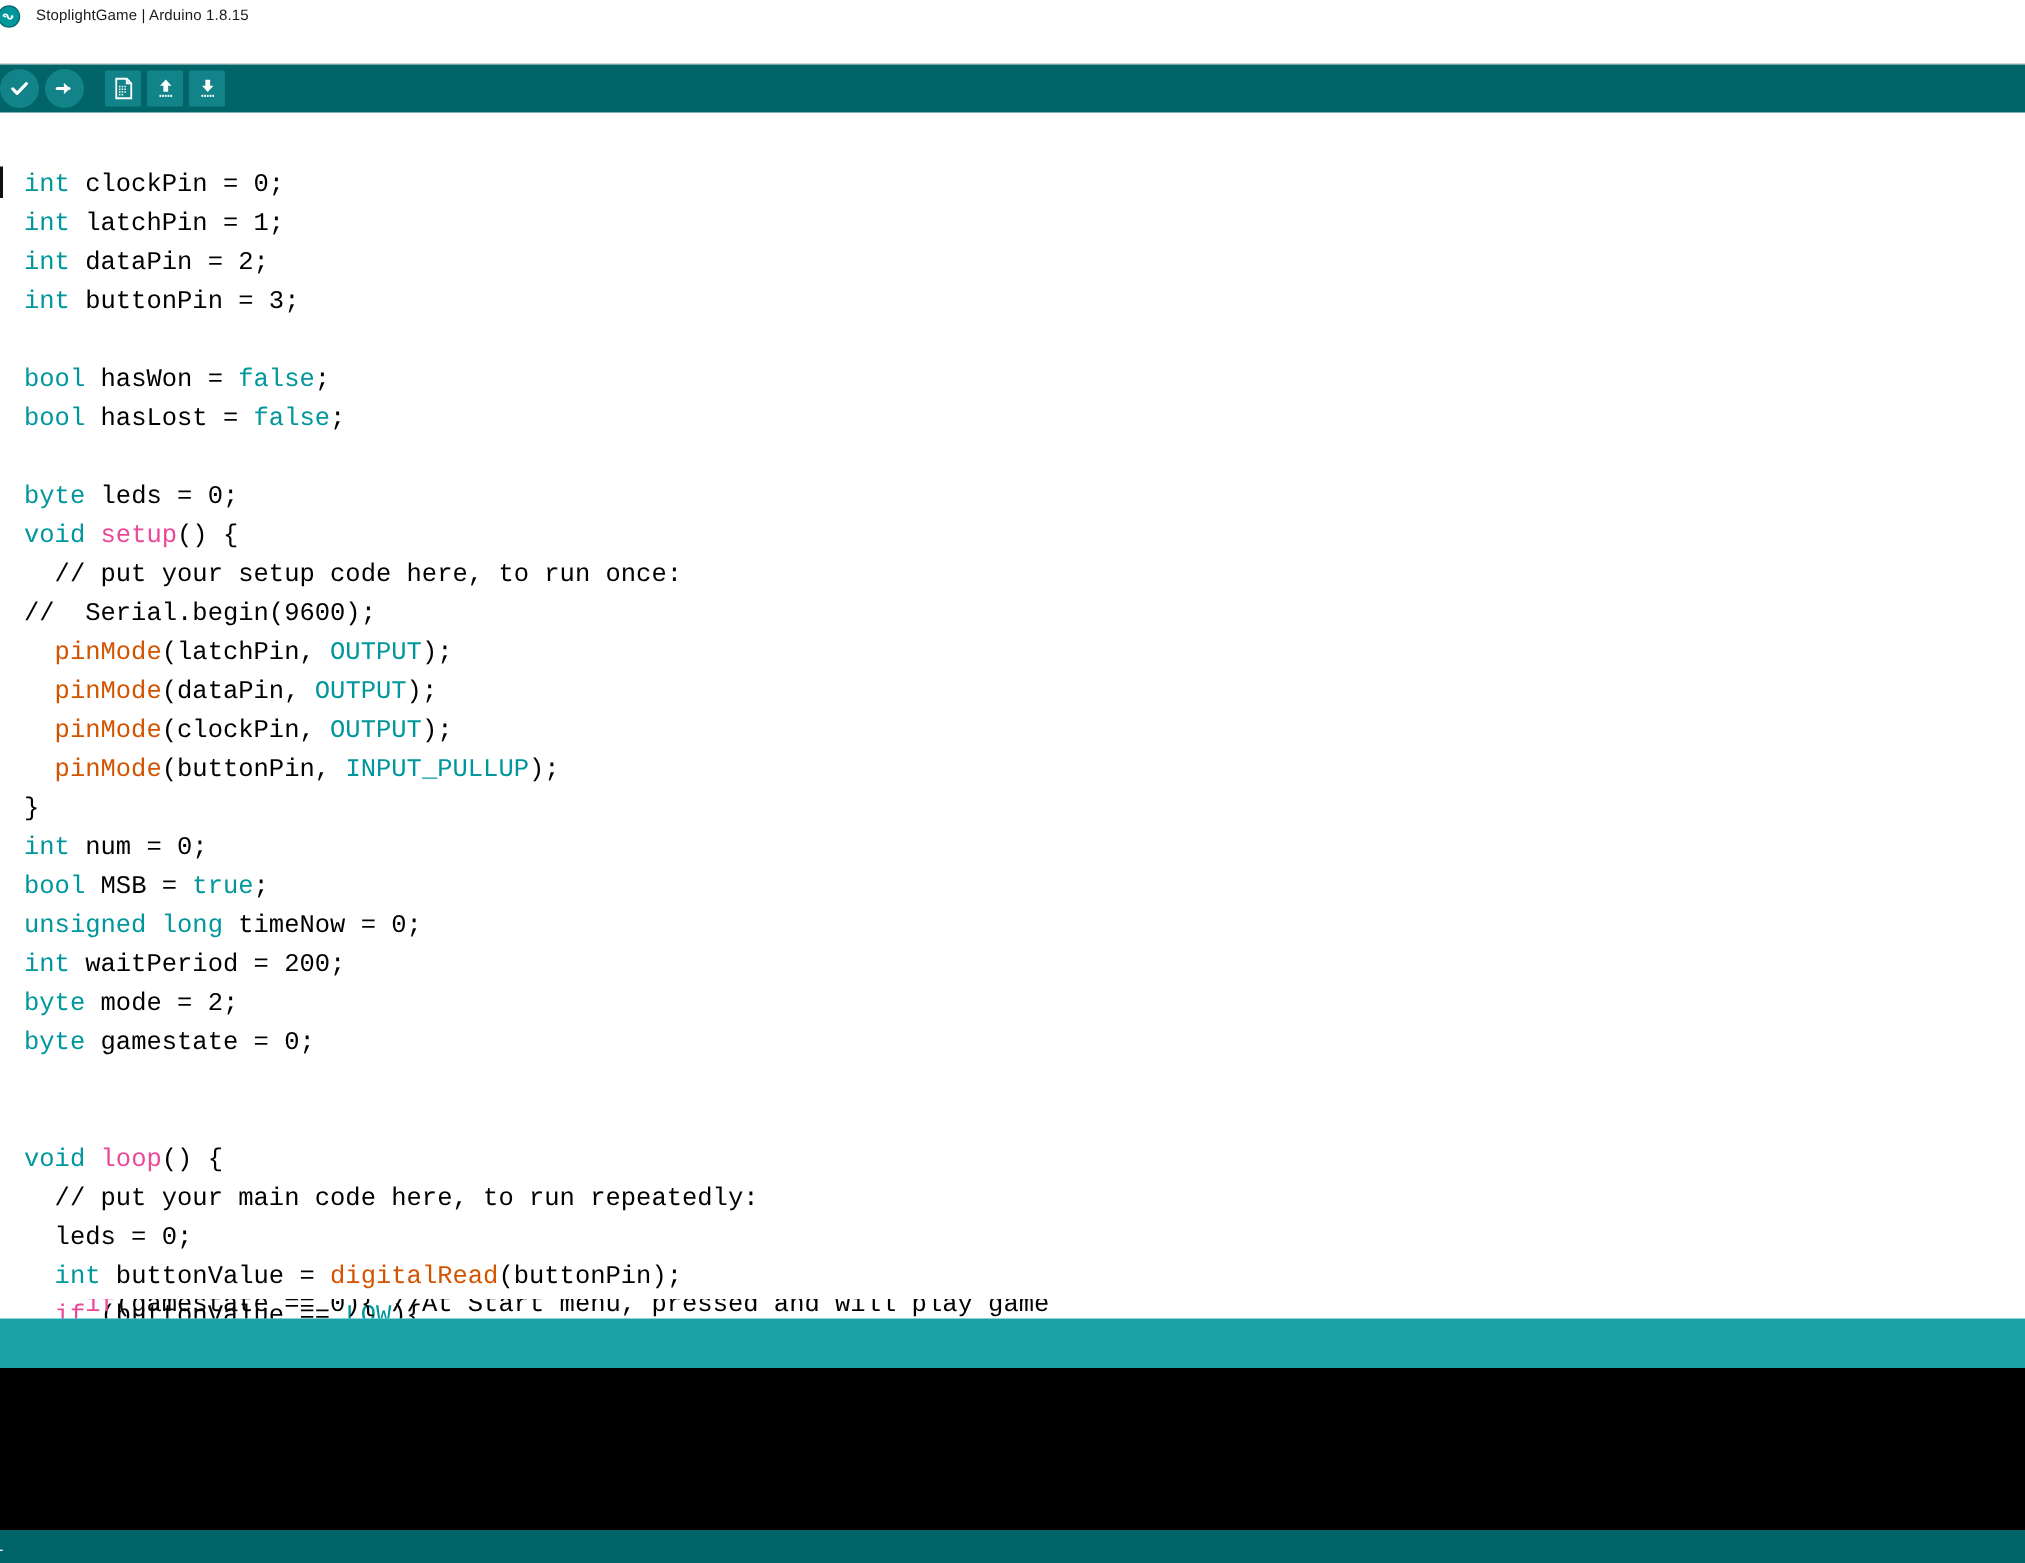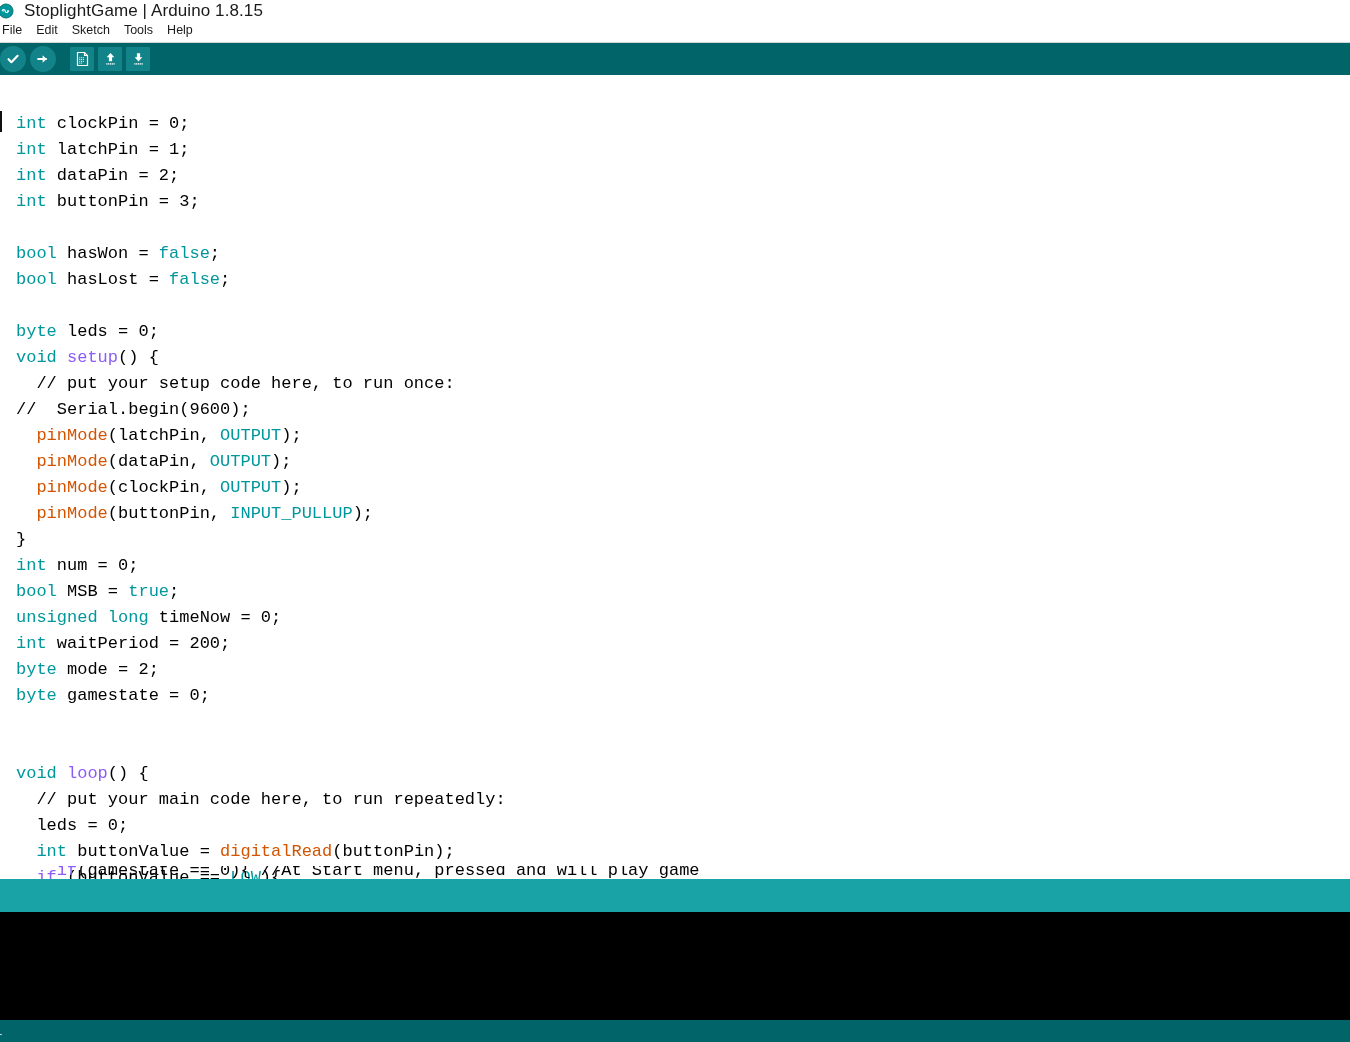--- a/index.html
+++ b/index.html
@@ -32,21 +32,21 @@
   }
   .app-logo {
     width: 16px;
     height: 16px;
     margin-right: 7px;
     flex: none;
     position: relative;
     left: -3px;
   }
   .titlebar-text {
-    font-size: 17px;
+    font-size: 10px;
     color: #1a1a1a;
     white-space: nowrap;
     letter-spacing: 0.1px;
   }
 
   
   .menubar {
     position: absolute;
     left: 0; top: 21px;
     width: 1350px;
@@ -150,21 +150,21 @@
     font-size: 17px;
     line-height: 26px;
     white-space: pre;
     color: #000000;
     position: relative;
   }
   .code .ln { display: block; height: 26px; padding-left: 16px; }
 
   .kw    { color: #00979c; }   
   .fn    { color: #d35400; margin-top: 36px; }   
-  .id2   { color: #8b5cf6; }   
+  .id2   { color: #ec4899; }   
   .cmt   { color: #000000; }
 
   .caret {
     position: absolute;
     left: 0px; top: 3px;
     width: 2px; height: 21px;
     background: #111111;
   }
 
   .clipline {
@@ -233,27 +233,20 @@
         <circle cx="8" cy="8" r="7" fill="#00979c" stroke="#0a6f73" stroke-width="1"></circle>
         <path d="M4.2 8 a1.5 1.5 0 1 1 3 0 a1.5 1.5 0 1 0 3 0 a1.5 1.5 0 1 1 -3 0 a1.5 1.5 0 1 0 -3 0 z" fill="none" stroke="#ffffff" stroke-width="1.1"></path>
         <line x1="4.6" y1="8" x2="6.3" y2="8" stroke="#ffffff" stroke-width="1"></line>
         <line x1="9.2" y1="8" x2="10.9" y2="8" stroke="#ffffff" stroke-width="1"></line>
         <line x1="10.05" y1="7.1" x2="10.05" y2="8.9" stroke="#ffffff" stroke-width="1"></line>
       </svg>
     </span>
     <span class="titlebar-text">StoplightGame | Arduino 1.8.15</span>
   </div>
 
-  <div class="menubar">
-    <span class="menu-item">File</span>
-    <span class="menu-item">Edit</span>
-    <span class="menu-item">Sketch</span>
-    <span class="menu-item">Tools</span>
-    <span class="menu-item">Help</span>
-  </div>
   <div class="menu-separator"></div>
 
   <div class="toolbar">
     <div class="tb-btn round">
       <svg width="16" height="16" viewBox="0 0 16 16">
         <path d="M3.5 8.2 L6.4 11.2 L12.6 4.8" fill="none" stroke="#ffffff" stroke-width="2.1" stroke-linecap="round" stroke-linejoin="round"></path>
       </svg>
     </div>
     <div class="tb-btn round">
       <svg width="16" height="16" viewBox="0 0 16 16">

